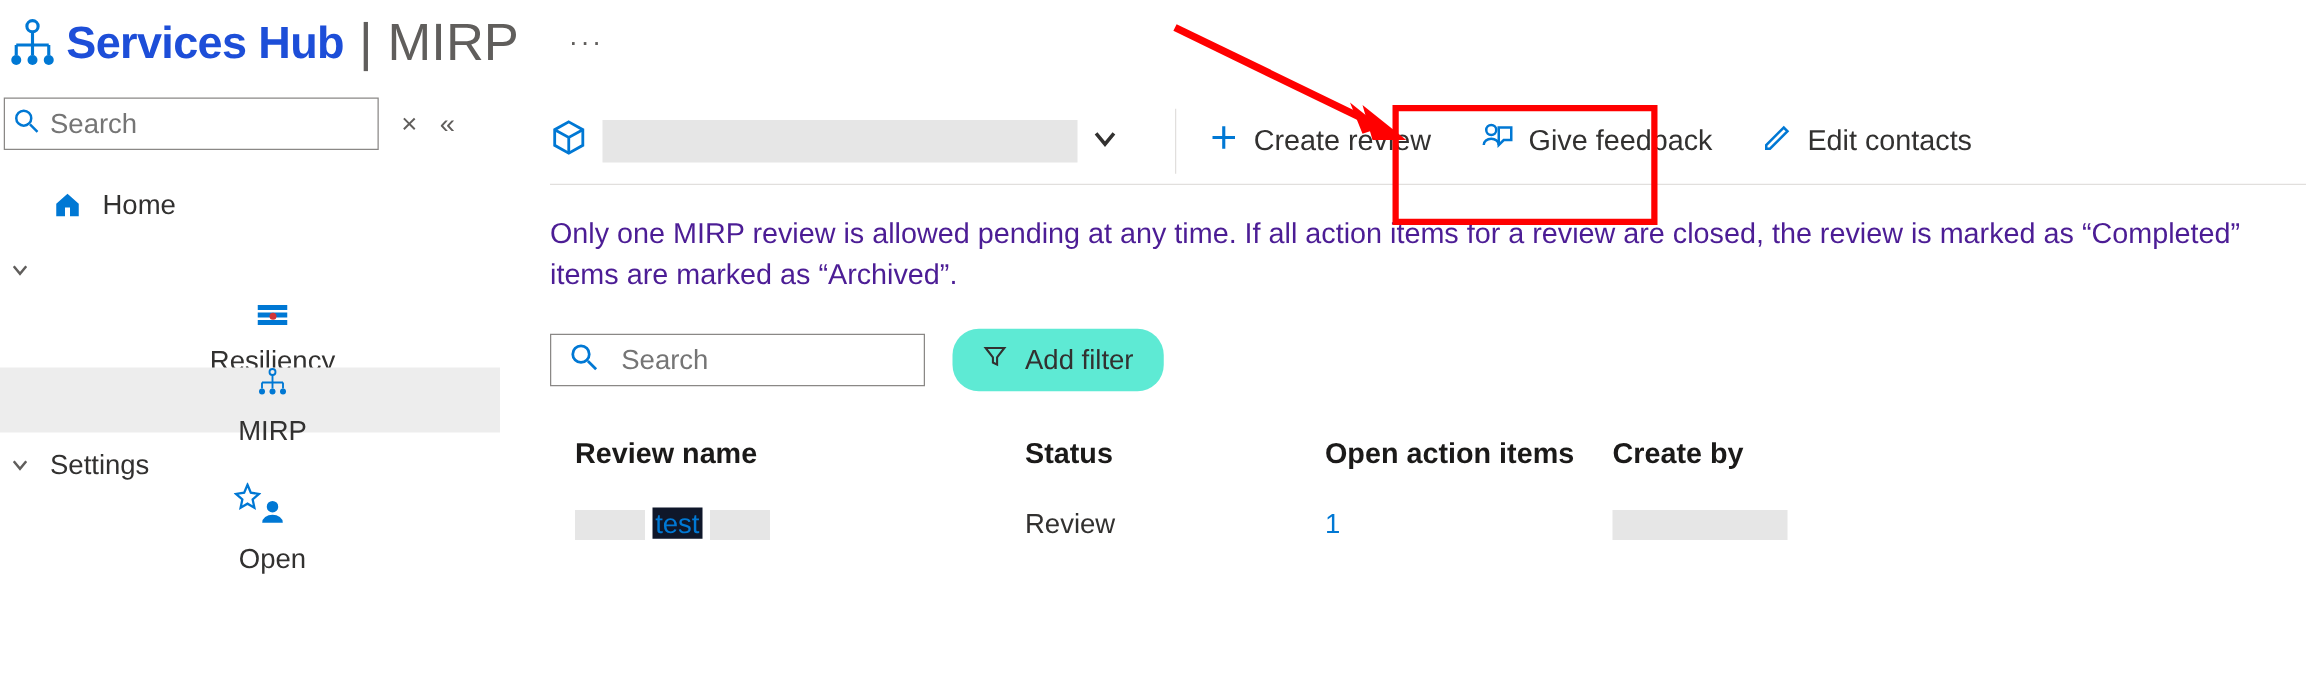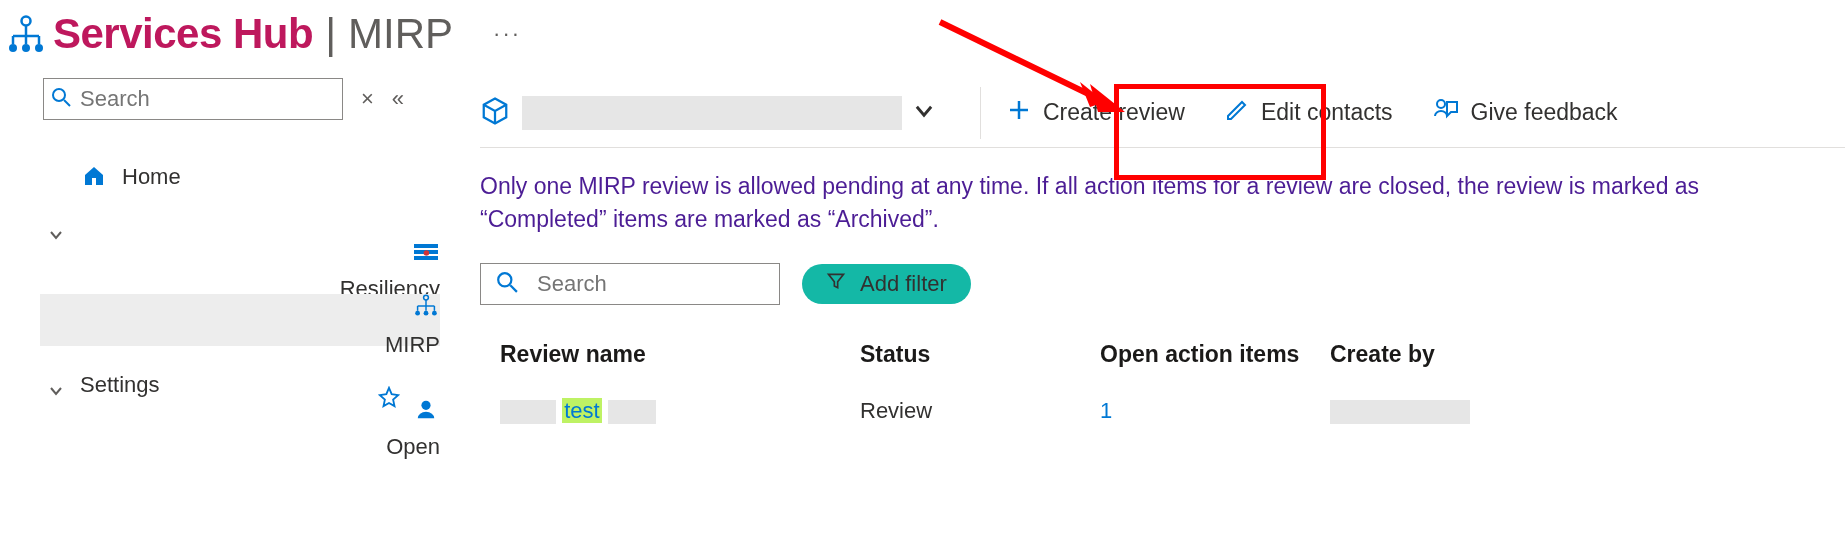--- a/index.html
+++ b/index.html
@@ -1,37 +1,37 @@
 <!DOCTYPE html>
 <html><head>
 <meta charset="utf-8">
 <style>
   * { box-sizing: border-box; margin: 0; padding: 0; font-family: "Segoe UI", -apple-system, sans-serif; }
   html, body { width: 1845px; height: 547px; overflow: hidden; background: #fff; color: #323130; }
 
   
   .header { display: flex; align-items: center; padding: 10px 0 20px 3px; }
   .header .hub-icon { width: 46px; height: 46px; display:flex; align-items:center; justify-content:center; }
-  .header .title { font-size: 42px; font-weight: 700; letter-spacing: -0.5px; color:#be185d; margin-left:4px;}
+  .header .title { font-size: 36px; font-weight: 700; letter-spacing: -0.5px; color:#1d4ed8; margin-left:4px;}
   .header .breadcrumb-sep { font-size: 42px; font-weight: 300; color:#605e5c; margin: 0 12px; }
   .header .breadcrumb-current { font-size: 42px; font-weight: 400; color:#605e5c; }
   .header .more { margin-left: 40px; font-size: 22px; color:#605e5c; letter-spacing:2px; }
 
-  .body { display:flex; height: calc(100% - 80px); margin-left: 40px; }
+  .body { display:flex; height: calc(100% - 80px); }
 
   
   .sidebar { width: 400px; border-right: none; display:flex; flex-direction:column; padding-top:0; }
   .search-row { display:flex; align-items:center; gap: 18px; padding: 0 6px 18px 3px; }
   .search-box { position:relative; flex: 0 0 300px; }
   .search-box input { width:100%; height:42px; border:1px solid #8a8886; padding: 0 10px 0 36px; font-size:22px; color:#605e5c; outline:none; }
   .search-box .sicon { position:absolute; left:8px; top:50%; transform:translateY(-50%); }
   .x-btn, .collapse-btn { font-size:22px; color:#605e5c; cursor:pointer; }
 
   .nav { display:flex; flex-direction:column; font-size:22px; color:#323130; }
-  .nav-item { display:flex; align-items:flex-end; height:52px; padding-left:6px; gap:14px; cursor:pointer; }
+  .nav-item { display:flex; align-items:center; height:52px; padding-left:6px; gap:14px; cursor:pointer; }
   .nav-item.level2 { padding-left: 36px; flex-direction: column; }
   .nav-item.selected { background:#ededed; }
   .nav-item .spacer { flex:1; }
   .nav-item .star { margin-right: 40px; color:#0078d4; font-size:22px; }
   .nav-item .chev { width:20px; display:inline-flex; justify-content:center; color:#605e5c; font-size:18px;}
   .nav-item .icon-slot { width:28px; height:28px; display:inline-flex; align-items:center; justify-content:center; }
   .nav-item .label { }
 
   
   .main { flex:1; padding: 0 0 0 40px; display:flex; flex-direction:column; min-width:0; }
@@ -41,31 +41,31 @@
   .divider { width:1px; height:52px; background:#e1dfdd; margin: 0 18px; }
   .cmd-btn { display:flex; align-items:center; gap:12px; font-size:23px; color:#323130; padding:6px 8px; cursor:pointer; }
   .cmd-btn .i { color:#0078d4; }
 
   .infotext { font-size:23px; line-height:1.45; color:#4c1d95; padding-right:30px; margin-bottom:26px;}
 
   .filter-row { display:flex; align-items:center; gap:22px; margin-bottom:28px; }
   .filter-search { position:relative; width:300px; }
   .filter-search input { width:100%; height:42px; border:1px solid #8a8886; padding:0 10px 0 56px; font-size:22px; color:#605e5c; outline:none;}
   .filter-search .sicon { position:absolute; left:16px; top:50%; transform:translateY(-50%); }
-  .pill { display:flex; align-items:center; gap:14px; height:40px; padding:0 24px; border-radius:21px; background:#14b8a6; font-size:22px; color:#323130; cursor:pointer;}
+  .pill { display:flex; align-items:center; gap:14px; height:50px; padding:0 24px; border-radius:21px; background:#5eead4; font-size:22px; color:#323130; cursor:pointer;}
 
   .table { width:100%; }
   .thead { display:flex; font-size:23px; font-weight:700; color:#1b1a19; padding: 8px 0 20px 20px; }
   .col-name { width:360px; }
   .col-status { width:240px; }
   .col-open { width:230px; }
   .col-created { flex:1; }
   .trow { display:flex; align-items:center; font-size:22px; padding: 10px 0 10px 20px; }
   .trow .link { color:#0078d4; cursor:pointer; }
-  .hl { background:#bef264; padding:0 2px; }
+  .hl { background:#0f172a; padding:0 2px; }
   .redacted { display:inline-block; background:#e6e6e6; height:24px; vertical-align:middle; }
 
   
   .annot-box { position:absolute; border:5px solid #ff0000; pointer-events:none; }
   .annot-arrow { position:absolute; pointer-events:none; }
 </style>
 </head>
 <body>
 
 <div class="header">
@@ -203,36 +203,36 @@
           <svg width="24" height="24" viewBox="0 0 24 24">
               <line x1="12" y1="3" x2="12" y2="21" stroke="#0078d4" stroke-width="2.5"></line>
               <line x1="3" y1="12" x2="21" y2="12" stroke="#0078d4" stroke-width="2.5"></line>
             </svg>
         </span>
         <span>Create review</span>
       </div>
 
       <div class="cmd-btn" style="margin-left:24px;">
         <span class="i">
-          <svg width="24" height="24" viewBox="0 0 24 24">
-              <path d="M3 21 L6 21 L20 7 L17 4 L3 18 Z" fill="none" stroke="#0078d4" stroke-width="2"></path>
-            </svg>
-        </span>
-        <span>Edit contacts</span>
-      </div>
-
-      <div class="cmd-btn" style="margin-left:24px;">
-        <span class="i">
           <svg width="26" height="24" viewBox="0 0 26 24">
               <circle cx="8" cy="6" r="4" fill="none" stroke="#0078d4" stroke-width="2"></circle>
               <path d="M2 18 a6 5 0 0 1 12 0" fill="none" stroke="#0078d4" stroke-width="2"></path>
               <path d="M14 4 h10 v10 h-6 l-4 4 z" fill="none" stroke="#0078d4" stroke-width="2"></path>
             </svg>
         </span>
         <span>Give feedback</span>
+      </div>
+
+      <div class="cmd-btn" style="margin-left:24px;">
+        <span class="i">
+          <svg width="24" height="24" viewBox="0 0 24 24">
+              <path d="M3 21 L6 21 L20 7 L17 4 L3 18 Z" fill="none" stroke="#0078d4" stroke-width="2"></path>
+            </svg>
+        </span>
+        <span>Edit contacts</span>
       </div>
     </div>
 
     <div class="infotext">Only one MIRP review is allowed pending at any time. If all action items for a review are closed, the review is marked as “Completed” items are marked as “Archived”.</div>
 
     <div class="filter-row">
       <div class="filter-search">
         <span class="sicon">
           <svg width="22" height="22" viewBox="0 0 20 20">
               <circle cx="8" cy="8" r="6" fill="none" stroke="#0078d4" stroke-width="2"></circle>

